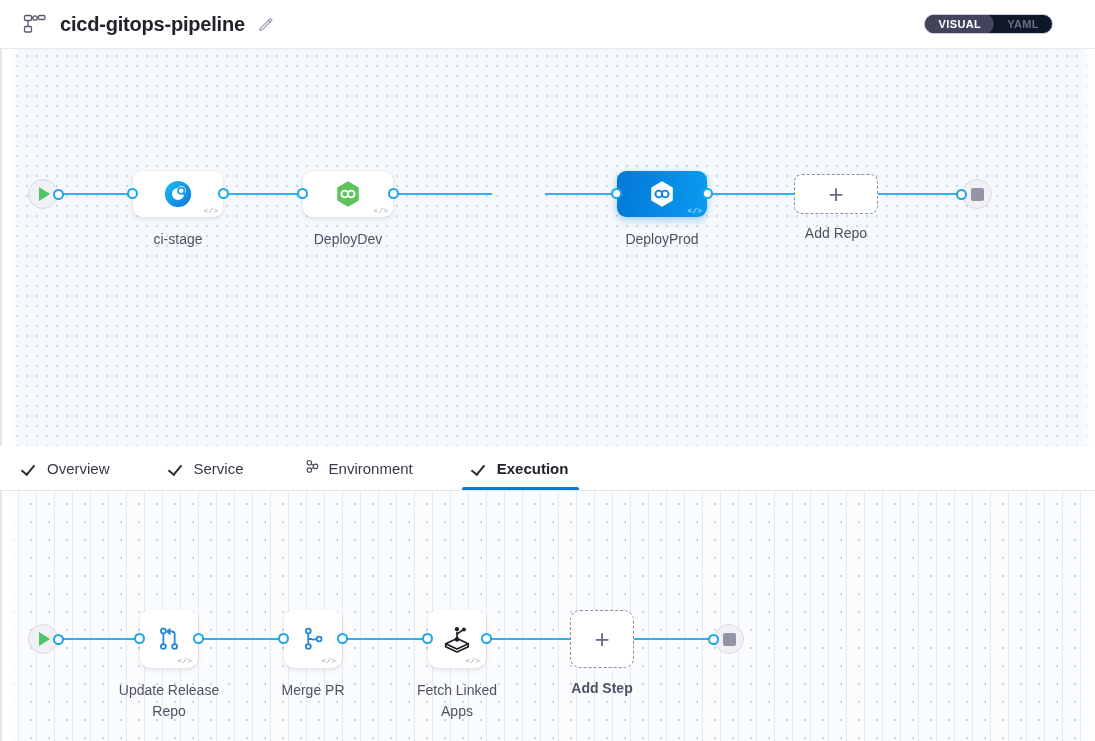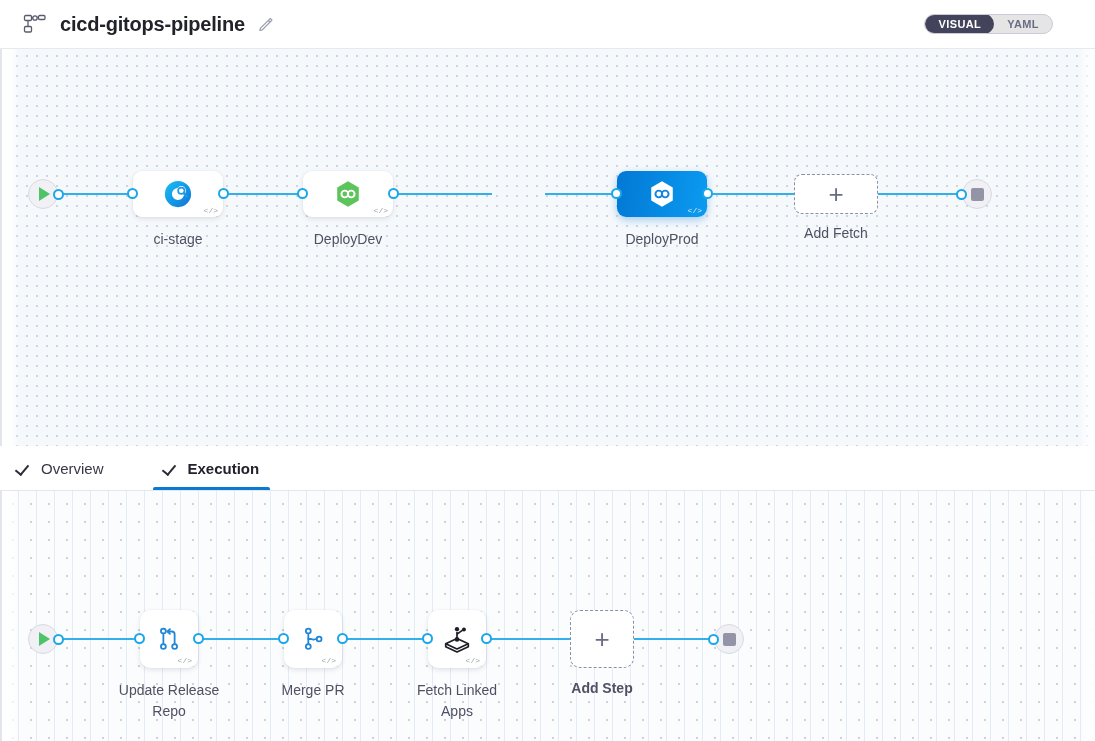--- a/index.html
+++ b/index.html
@@ -47,21 +47,21 @@
     cursor: pointer;
   }
   .hdr-spacer { flex: 1 1 auto; }
 
   .toggle {
     display: flex;
     align-items: center;
     border: 1px solid #c9ccd6;
     border-radius: 12px;
     height: 20px;
-    background: #e5e5e5;
+    background: #0f172a;
     overflow: hidden;
     margin-right: 22px;
   }
   .toggle-opt {
     font-size: 11px;
     font-weight: bold;
     letter-spacing: 0.4px;
     padding: 0 13px;
     height: 20px;
     line-height: 20px;
@@ -245,21 +245,21 @@
 
   
   .tabs {
     position: absolute;
     left: 0; top: 446px;
     width: 1095px; height: 45px;
     background: #ffffff;
     border-bottom: 1px solid #e4e6ec;
     display: flex;
     align-items: flex-end;
-    padding-left: 6px;
+    padding-left: 12px;
     z-index: 8;
   }
   .tab {
     display: flex;
     align-items: center;
     gap: 9px;
     height: 44px;
     padding: 0 11px;
     margin-right: 38px;
     font-size: 15px;
@@ -390,35 +390,50 @@
       </div>
       <span class="port" style="left:-6px; top:17px;"></span>
       <span class="port" style="left:85px; top:17px;"></span>
       <span class="node-label">DeployProd</span>
     </div>
 
     <div class="node-wrap" style="left:794px; top:125px;">
       <div class="add-node">
         <span class="plus">+</span>
       </div>
-      <span class="node-label" style="margin-top:9px;">Add Fetch</span>
+      <span class="node-label" style="margin-top:9px;">Add Repo</span>
     </div>
 
     <div class="node-wrap" style="left:962px; top:130px;">
       <div class="terminal">
         <span class="stop-sq"></span>
       </div>
       <span class="port" style="left:-6px; top:9.5px;"></span>
     </div>
   </div>
 
   <div class="tabs">
     <div class="tab">
       <span class="tab-check"></span>
       <span>Overview</span>
+    </div>
+    <div class="tab">
+      <span class="tab-check"></span>
+      <span>Service</span>
+    </div>
+    <div class="tab">
+      <span>
+        <svg width="16" height="16" viewBox="0 0 18 18">
+          <circle cx="6" cy="4.2" r="2.5" fill="none" stroke="#4a4b5c" stroke-width="1.3"></circle>
+          <circle cx="6" cy="12.4" r="2.5" fill="none" stroke="#4a4b5c" stroke-width="1.3"></circle>
+          <circle cx="13" cy="8.3" r="2.5" fill="none" stroke="#4a4b5c" stroke-width="1.3"></circle>
+          <path d="M8.2 5.6 L10.9 7.2 M8.2 11.1 L10.9 9.5" stroke="#4a4b5c" stroke-width="1.3"></path>
+        </svg>
+      </span>
+      <span>Environment</span>
     </div>
     <div class="tab active">
       <span class="tab-check"></span>
       <span>Execution</span>
     </div>
   </div>
 
   <div class="canvas canvas-bottom">
     <div class="grid-lines"></div>
     <div class="grid-dots"></div>

